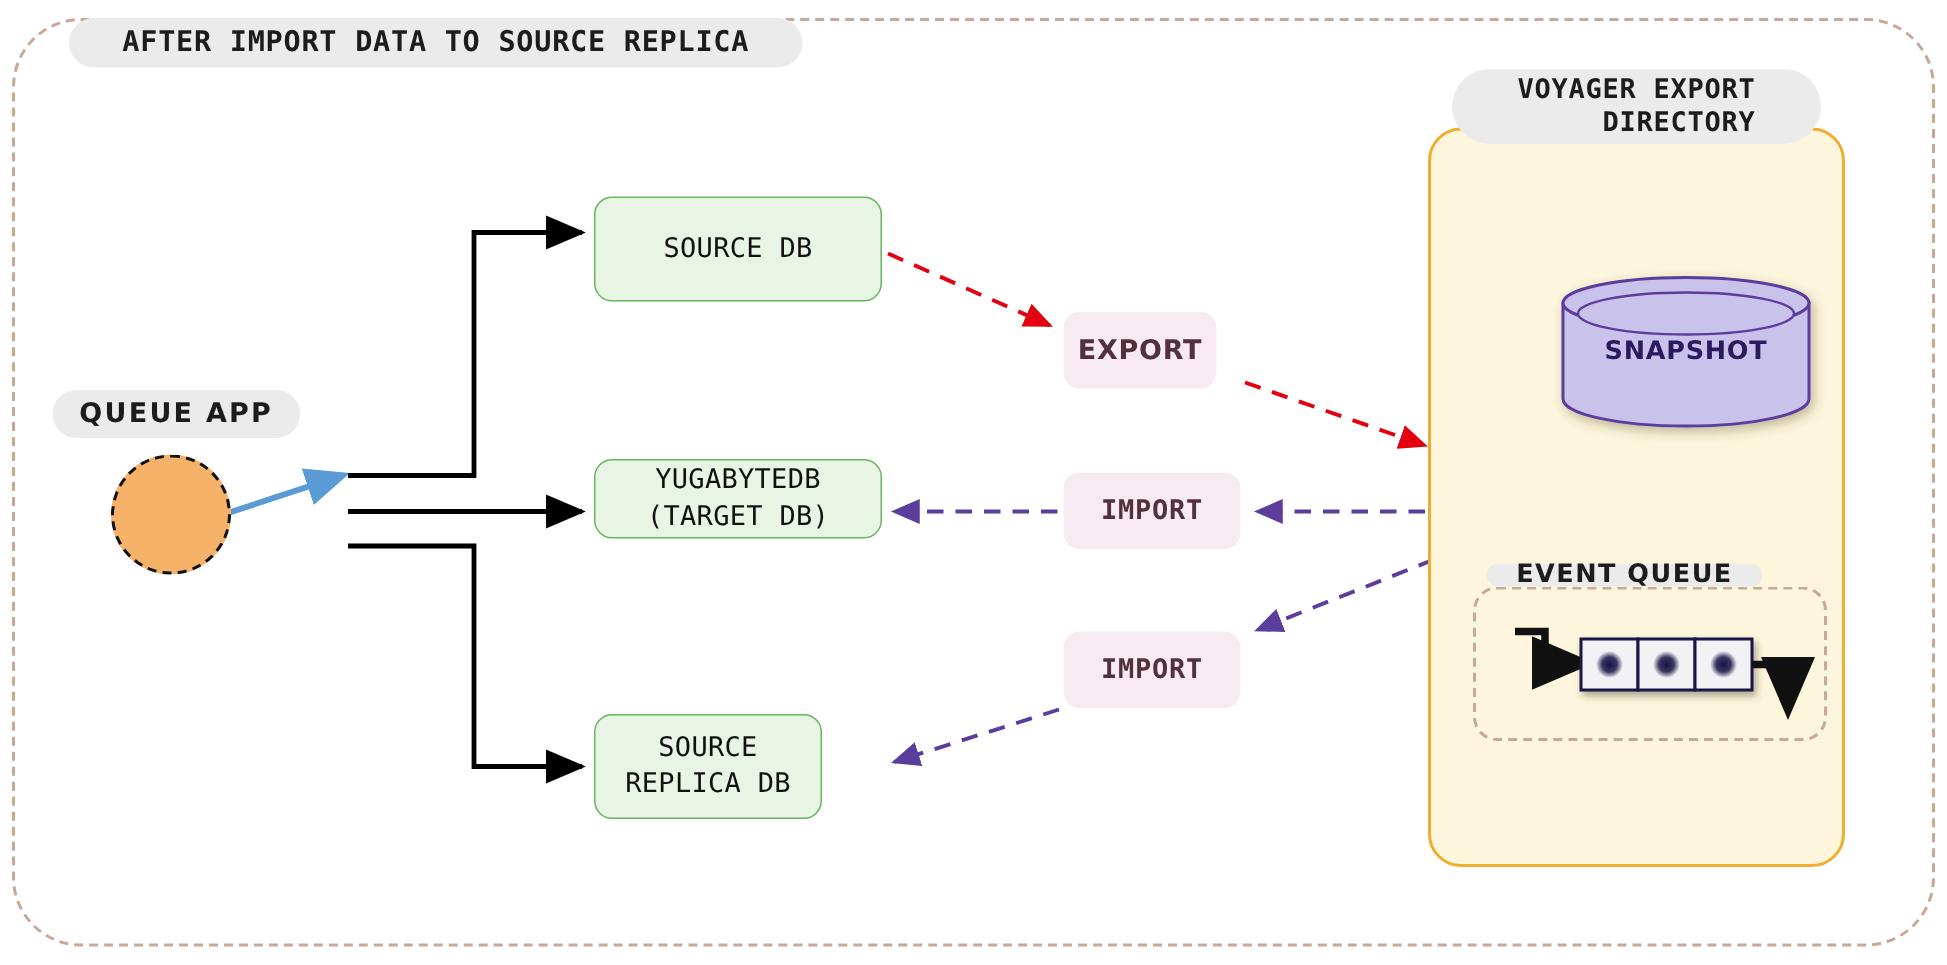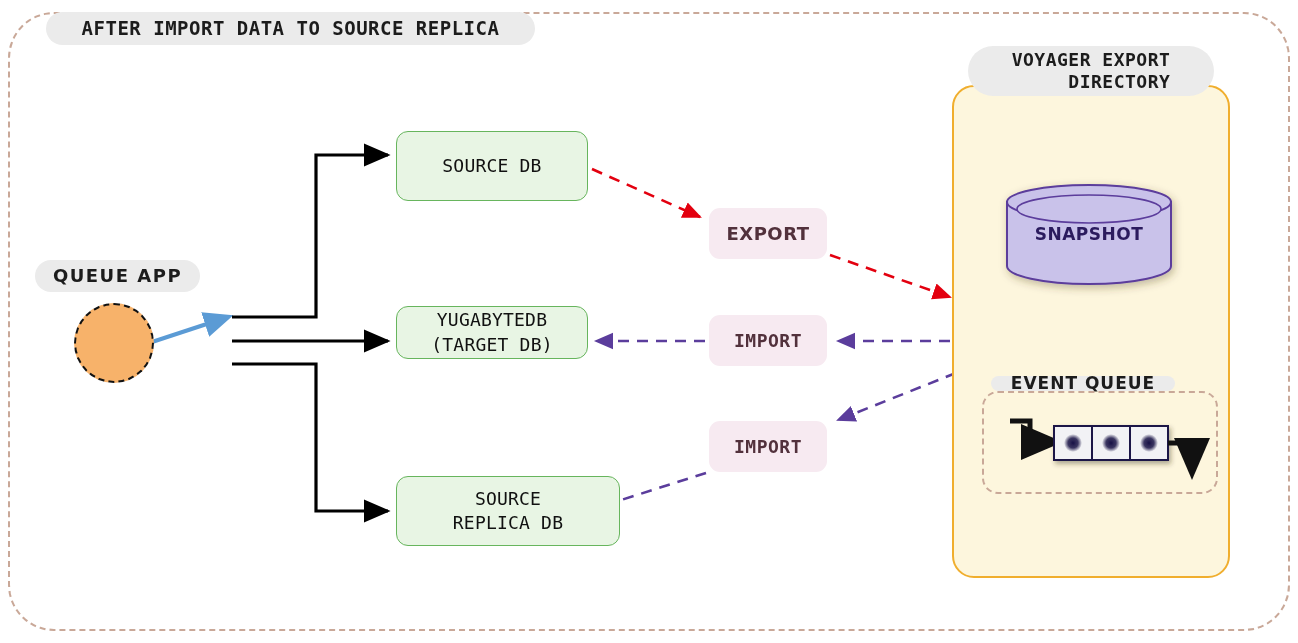--- a/index.html
+++ b/index.html
@@ -98,21 +98,21 @@
     height: 493px;
     box-sizing: border-box;
     background: #fdf6dd;
     border: 2px solid #f0ae2e;
     border-radius: 22px;
   }
 
   
   .cylinder {
     position: absolute;
-    left: 1003px;
+    left: 1038px;
     top: 184px;
     width: 172px;
     height: 100px;
   }
   .cylinder svg { display: block; overflow: visible; }
   .cyl-text {
     position: absolute;
     left: 0;
     top: 40px;
     width: 172px;
@@ -171,37 +171,37 @@
     text-align: center;
     font-family: "DejaVu Sans Mono", monospace;
     font-size: 18px;
     color: #111111;
     line-height: 1.35;
     white-space: pre-line;
     letter-spacing: 0.2px;
   }
   .db-source   { left: 396px; top: 131px; width: 192px; height: 70px; }
   .db-target   { left: 396px; top: 306px; width: 192px; height: 53px; }
-  .db-replica  { left: 396px; top: 476px; width: 224px; height: 70px; }
+  .db-replica  { left: 396px; top: 476px; width: 152px; height: 70px; }
 
   
   .flow-label {
     position: absolute;
     box-sizing: border-box;
     background: #f7eaf1;
     border-radius: 11px;
     display: flex;
     align-items: center;
     justify-content: center;
     color: #52313c;
     font-size: 18px;
     letter-spacing: 0.5px;
   }
   .lab-export {
-    left: 709px; top: 208px; width: 118px; height: 51px;
+    left: 709px; top: 208px; width: 102px; height: 51px;
     font-family: "DejaVu Sans", sans-serif;
     font-weight: bold;
   }
   .lab-import-1 {
     left: 709px; top: 315px; width: 118px; height: 51px;
     font-family: "DejaVu Sans Mono", monospace;
     font-weight: bold;
   }
   .lab-import-2 {
     left: 709px; top: 421px; width: 118px; height: 51px;

